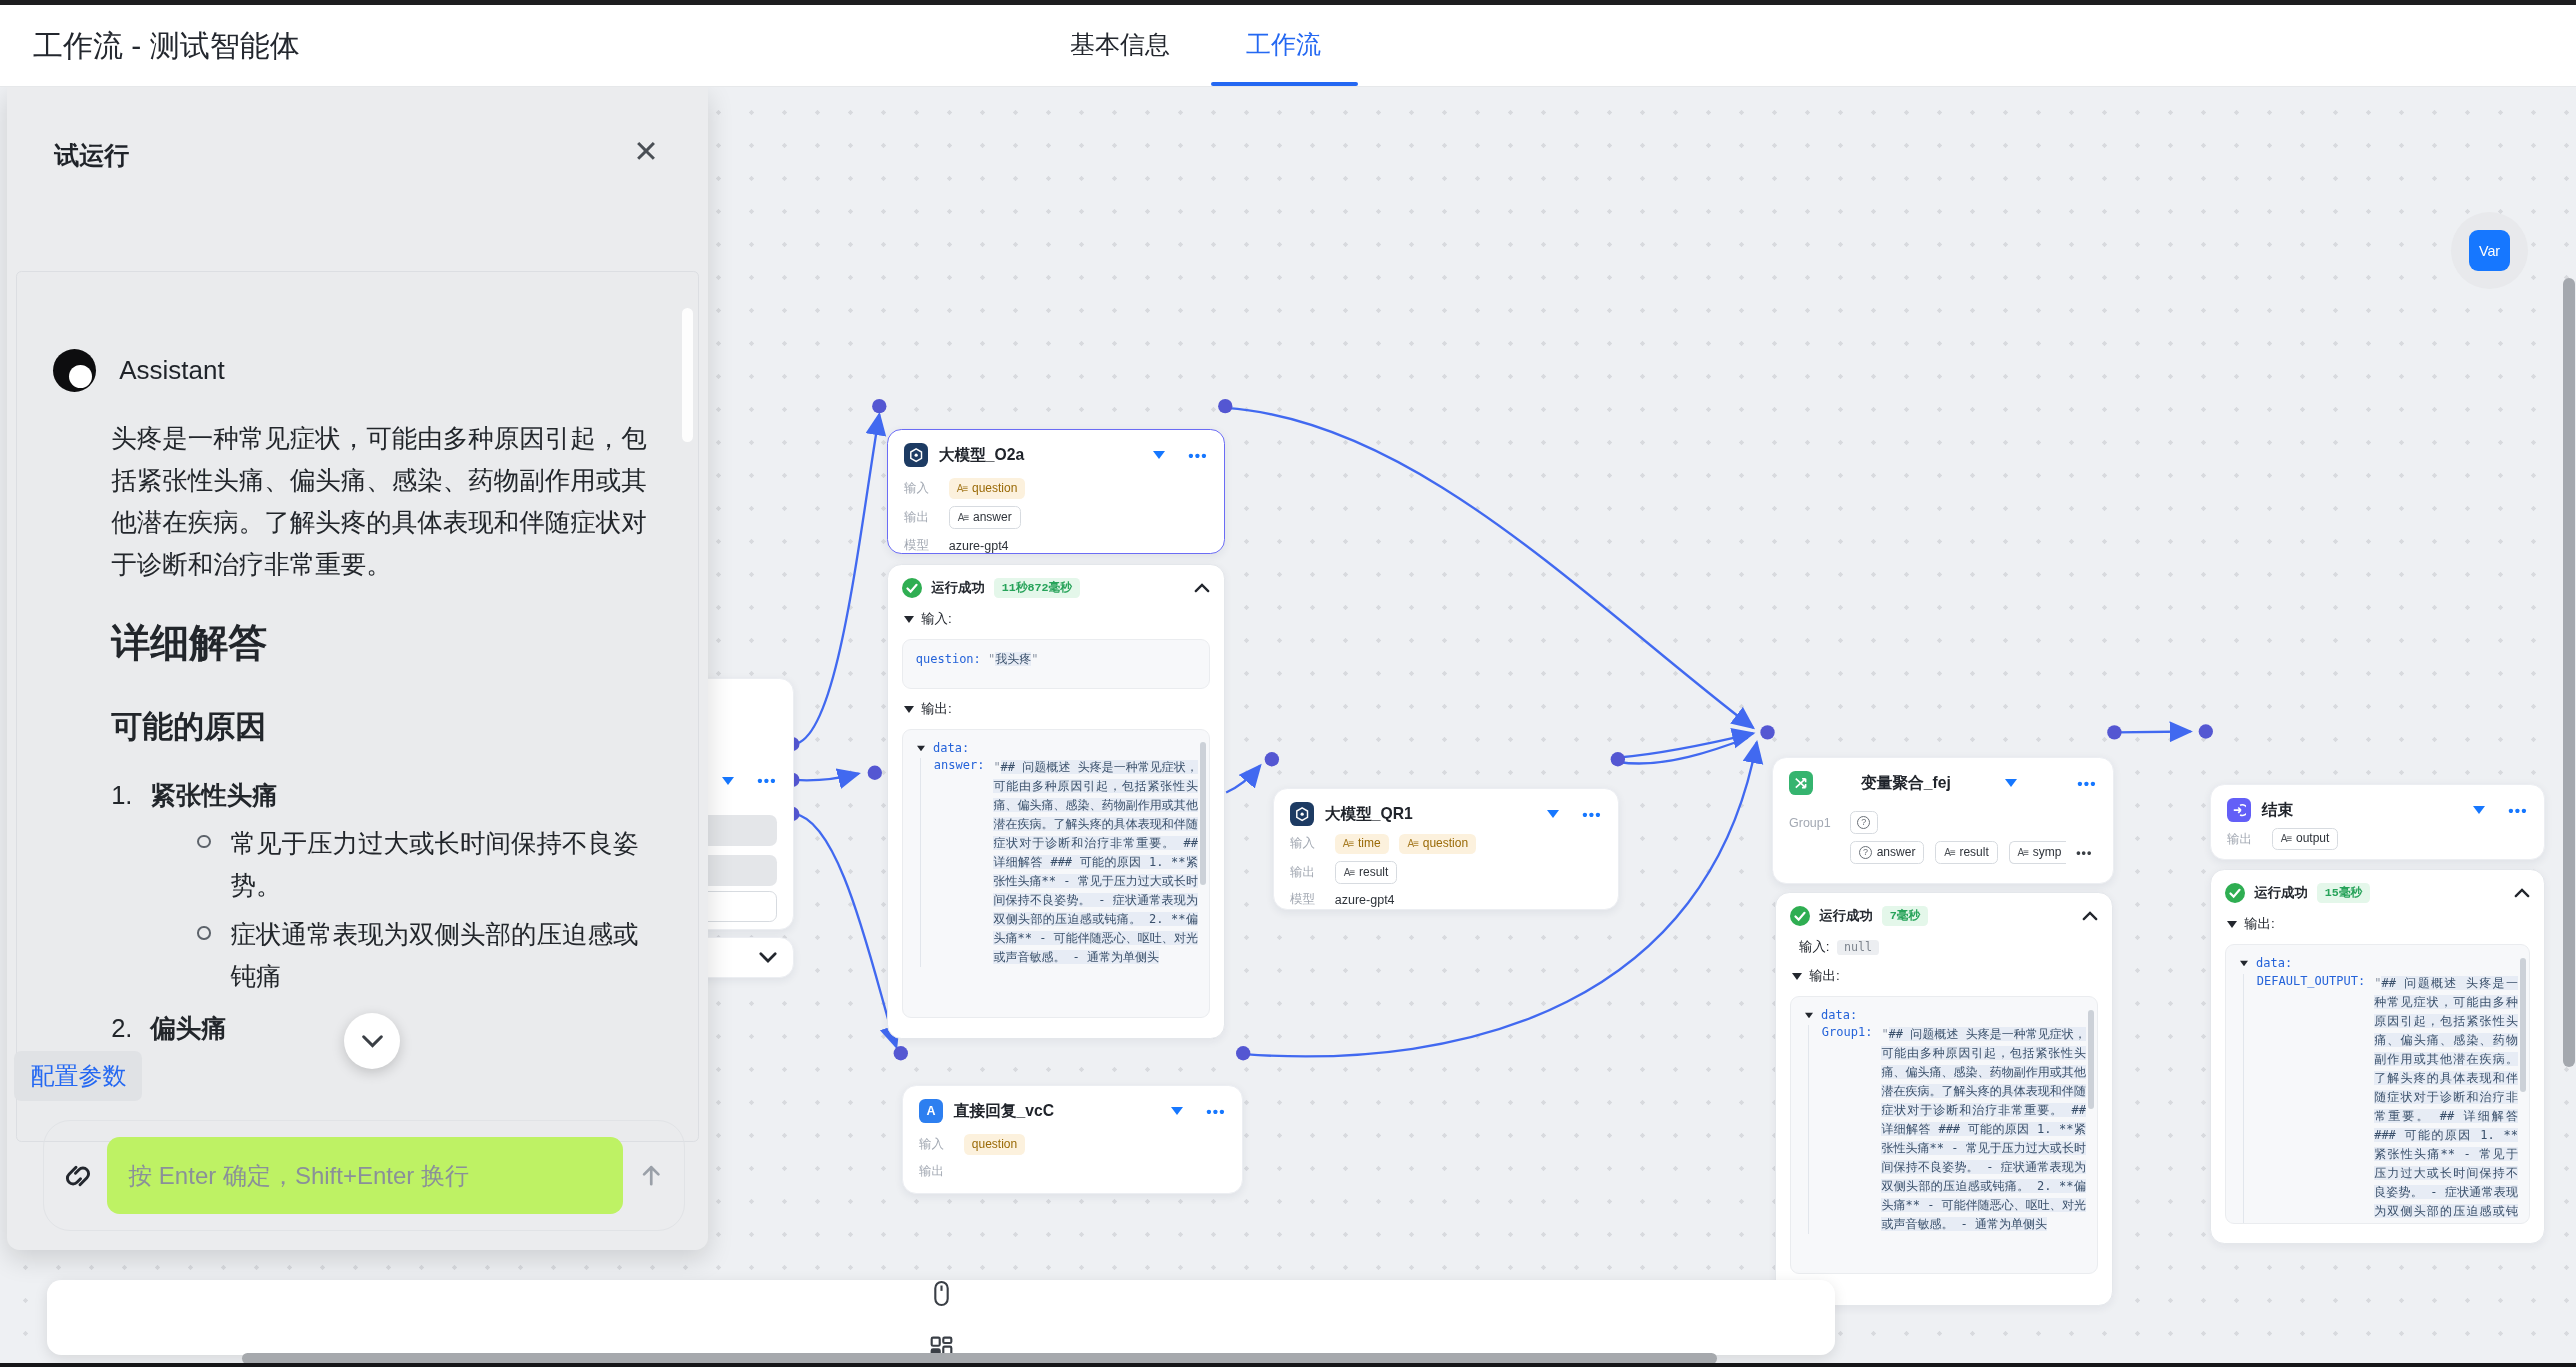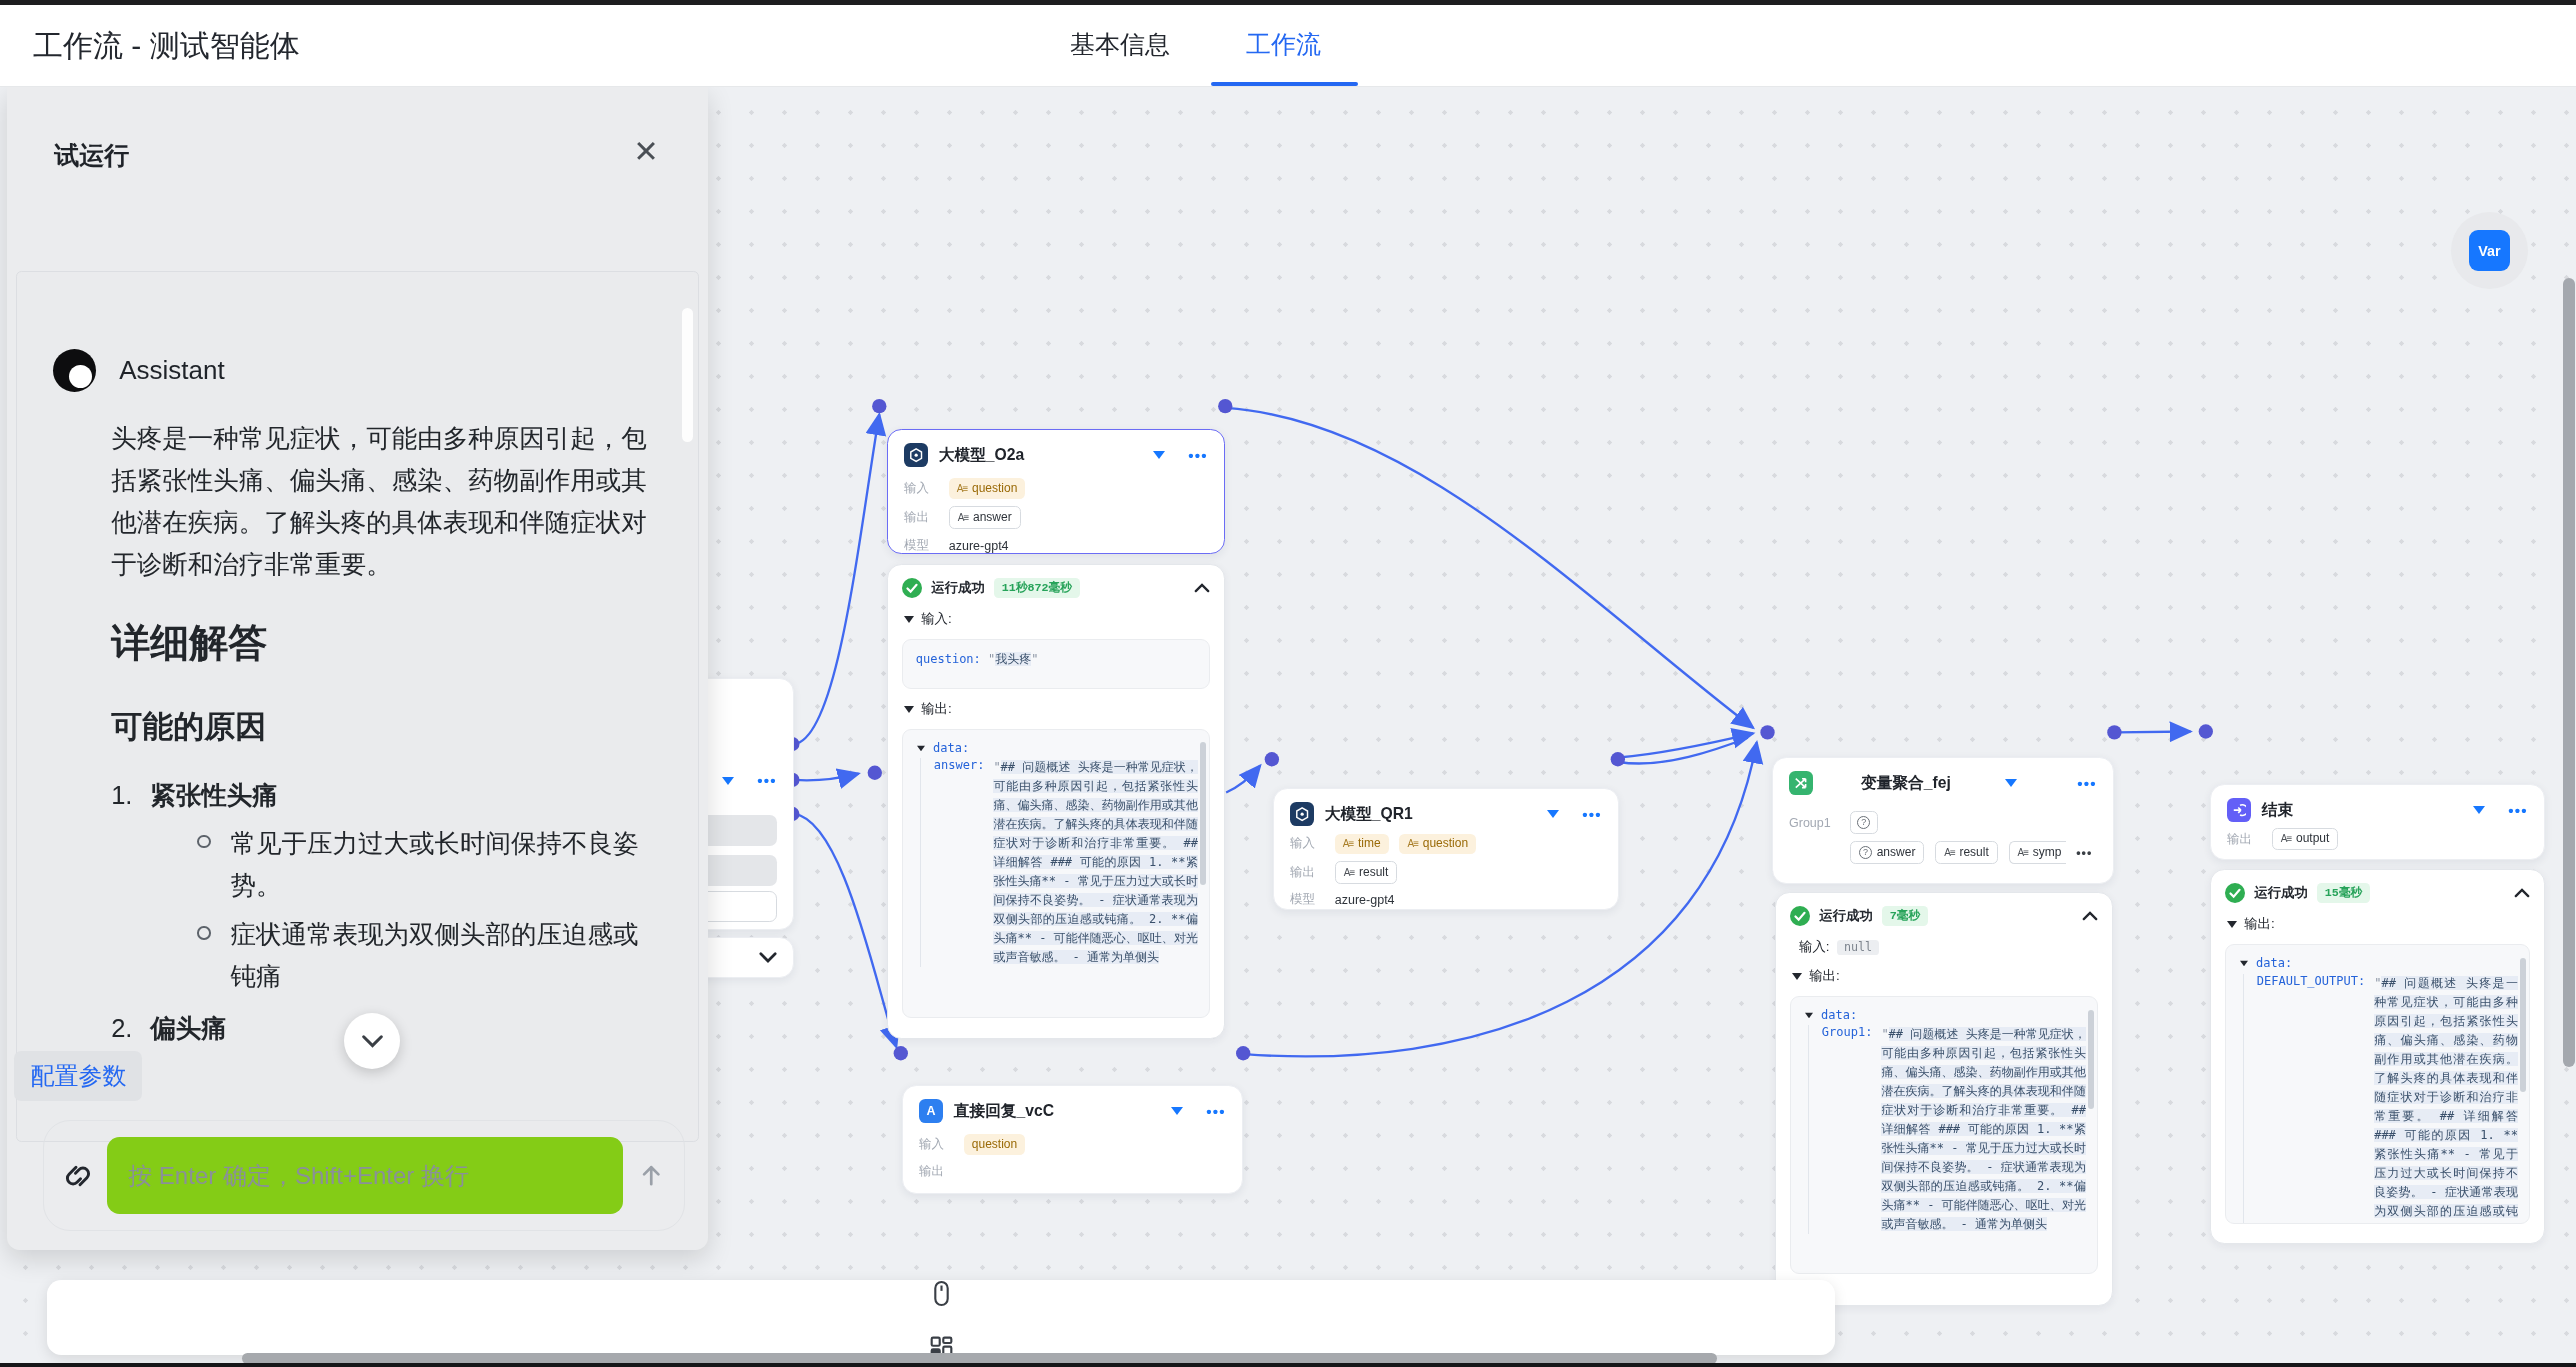--- a/index.html
+++ b/index.html
@@ -88,41 +88,41 @@
   .olrow .otxt{font-weight:800;}
   .ulrow{display:flex;font-size:25.5px;line-height:42px;margin:7.2px 0 0 86px;}
   .odot{width:13.4px;height:13.4px;border:2.2px solid #5d636b;border-radius:50%;flex:none;margin:13.4px 20px 0 0;}
   #scrollfab{position:absolute;left:337px;top:926px;width:56px;height:56px;border-radius:50%;background:#fff;
              box-shadow:0 3.6px 12.5px rgba(0,0,0,.18);display:flex;align-items:center;justify-content:center;cursor:pointer;z-index:5;}
   #cardscroll{position:absolute;right:5.4px;top:36px;width:10.8px;height:134px;background:#fdfdfd;border-radius:5.4px;}
   #configbtn{position:absolute;left:7.2px;top:964px;background:#e0e2e5;border-radius:7.2px;padding:9px 16px;
              color:#2468f2;font-size:24px;cursor:pointer;}
   #chatbox{position:absolute;left:36px;top:1033px;width:642px;height:111px;border:1.8px solid #e1e3e6;
            border-radius:27px;display:flex;align-items:center;padding:0 18px;}
-  #chatinput{flex:1;height:77px;background:#84cc16;border:none;border-radius:12.5px;margin:0 12.5px;
+  #chatinput{flex:1;height:77px;background:#bef264;border:none;border-radius:12.5px;margin:0 12.5px;
              font-size:24px;color:#3a3f45;padding:0 21.5px;font-family:"Liberation Sans",sans-serif;outline:none;}
   #chatinput::placeholder{color:#8a9099;}
 
   
   #toolbar{position:absolute;left:47px;top:1280px;width:1788px;height:75px;background:#fff;border-radius:14.3px;
            box-shadow:0 3.6px 14.3px rgba(0,0,0,.10);display:flex;align-items:center;gap:27px;padding:0 25px;z-index:45;flex-direction:column;}
   .ticon{width:27px;height:27px;display:flex;align-items:center;justify-content:center;cursor:pointer;flex:none;}
   .tdivider{width:1.8px;height:32px;background:#e8eaed;flex:none;}
   #zoombox{width:82px;height:50px;border:1.8px solid #d4d7dc;border-radius:25px;display:flex;align-items:center;
            justify-content:center;font-size:22.4px;color:#2e333a;cursor:text;}
   .lavbtn{background:#e9edfb;color:#2468f2;font-size:25px;font-weight:600;border:none;border-radius:10.8px;
           height:57px;padding:0 25px;display:flex;align-items:center;gap:10.8px;cursor:pointer;
           font-family:"Liberation Sans",sans-serif;}
   #runbtn{background:#17a63c;color:#fff;font-size:25px;font-weight:700;border:none;border-radius:10.8px;height:59px;
           padding:0 27px;display:flex;align-items:center;gap:14.3px;cursor:pointer;font-family:"Liberation Sans",sans-serif;}
 
   
   #varwrap{position:absolute;left:2451px;top:125px;width:77px;height:77px;border-radius:50%;background:#e8e9ec;
            display:flex;align-items:center;justify-content:center;z-index:30;cursor:pointer;}
-  #varbtn{width:41px;height:41px;border-radius:9px;background:#1677ff;color:#fff;font-size:14.3px;font-weight:700;
+  #varbtn{width:41px;height:41px;border-radius:9px;background:#1677ff;color:#fff;font-size:14.3px;font-weight:400;
           display:flex;align-items:center;justify-content:center;}
   #vscroll{position:absolute;left:2563px;top:278px;width:11.7px;height:789px;background:#a4a8ae;border-radius:6.3px;z-index:48;}
   #hscroll{position:absolute;left:242px;top:1353px;width:1475px;height:10.8px;background:#a6a9ad;border-radius:5.4px;z-index:48;}
 </style>
 </head>
 <body>
 
 <div id="screen">
   <div class="strip-top"></div>
 

